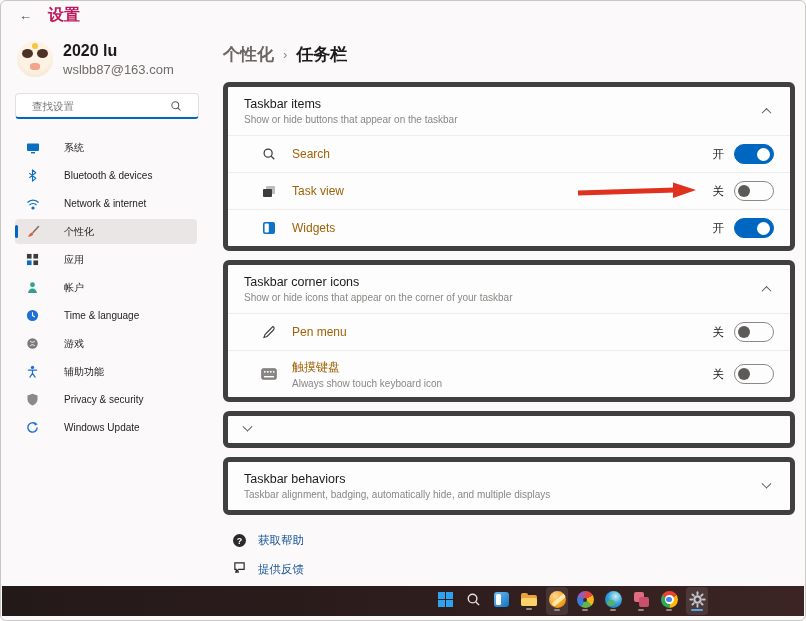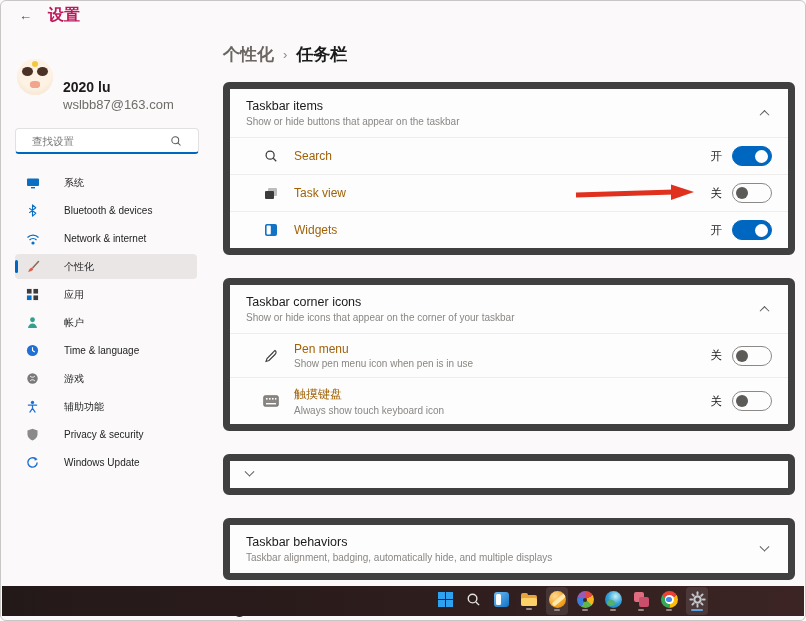--- a/index.html
+++ b/index.html
@@ -23,21 +23,21 @@
   .sidebar { width:210px; padding:6px 8px 0 14px; flex-shrink:0; }
   .main { flex:1; padding:6px 6px 0 8px; }
 
   
   .user { display:flex; align-items:center; gap:10px; margin:6px 0 16px 2px; }
   .avatar { width:36px; height:36px; border-radius:50%; background:radial-gradient(circle at 50% 38%, #fdf2e4 55%, #f3ddc4); position:relative; overflow:hidden; flex-shrink:0; }
   .avatar .hair1 { position:absolute; left:5px; top:8px; width:11px; height:9px; border-radius:50%; background:#4c3127; }
   .avatar .hair2 { position:absolute; right:5px; top:8px; width:11px; height:9px; border-radius:50%; background:#4c3127; }
   .avatar .star { position:absolute; left:15px; top:2px; width:6px; height:6px; border-radius:50%; background:#f5c63e; }
   .avatar .blush { position:absolute; left:13px; bottom:7px; width:10px; height:7px; border-radius:40%; background:#f0a58c; }
-  .user-name { font-size:14px; font-weight:bold; color:#1b1b1b;margin-top:38px; }
+  .user-name { font-size:16px; font-weight:bold; color:#1b1b1b; }
   .user-email { font-size:13px; color:#6f6c69; margin-top:2px; }
 
   
   .searchbox { display:flex; align-items:center; height:26px; background:#ffffff; border:1px solid #e3e0e0; border-bottom:2px solid #0067c0; border-radius:4px; padding:0 16px; margin-right:4px; }
   .searchbox input { border:none; outline:none; flex:1; font-size:10.5px; color:#5d5b58; font-family:"Liberation Sans",sans-serif; background:transparent; }
   .searchbox svg { flex-shrink:0; }
 
   
   .nav { margin-top:16px; display:flex; flex-direction:column; gap:3px; padding-right:6px; }
   .nav-item { position:relative; display:flex; align-items:center; gap:24px; height:25px; padding:0 10px; border-radius:4px; font-size:10px; color:#242424; cursor:default; }
@@ -45,21 +45,21 @@
   .nav-item.selected::before { content:""; position:absolute; left:0; top:6px; bottom:6px; width:3px; border-radius:2px; background:#0067c0; }
   .nav-ico { width:15px; height:15px; display:flex; align-items:center; justify-content:center; flex-shrink:0; }
 
   
   .page-head { display:flex; align-items:center; gap:9px; margin:8px 0 16px 4px; }
   .crumb-parent { font-size:17px; font-weight:600; color:#6a6763; }
   .crumb-sep { font-size:13px; color:#8a8784; }
   .page-title { font-size:17px; font-weight:600; color:#1b1b1b; }
 
   
-  .card { background:#fdfdfd; border:7px solid #404040; border-radius:6px; margin:0 4px 23px 4px; overflow:hidden; }
+  .card { background:#fdfdfd; border:5px solid #404040; border-radius:6px; margin:0 4px 9px 4px; overflow:hidden; }
   .card-header { display:flex; align-items:center; padding:10px 16px; }
   .card-head-text { flex:1; }
   .card-title { font-size:12.5px; color:#1b1b1b; }
   .card-sub { font-size:10px; color:#8a8784; margin-top:3px; }
   .chev { width:7px; height:7px; border-right:1.4px solid #5d5b58; border-bottom:1.4px solid #5d5b58; margin-right:4px; }
   .chev.up { transform:rotate(-135deg) translate(-1px,-1px); }
   .chev.down { transform:rotate(45deg) translate(-2px,-2px); }
 
   .row { display:flex; align-items:center; gap:14px; border-top:1px solid #efecec; padding:8px 16px 8px 32px; position:relative; }
   .row-ico { width:18px; height:16px; display:flex; align-items:center; justify-content:center; flex-shrink:0; }
@@ -324,21 +324,20 @@
         <div class="chev up"></div>
       </div>
       <div class="row">
         <span class="row-ico">
             <svg width="14" height="14" viewBox="0 0 14 14">
               <path d="M11 1.5 C12.5 2.5 12.5 4 11 5.5 L5 11.5 L2 12.5 L3 9.5 L9 3.5 C9.8 2.6 10.3 2 11 1.5 Z" fill="none" stroke="#3c3c3c" stroke-width="1.1"></path>
             </svg>
           </span>
         <span class="row-text">
           <span class="row-label" style="display:block;">Pen menu</span>
-          <span class="row-desc" style="display:block;">Show pen menu icon when pen is in use</span>
         </span>
         <div class="row-right">
           <span class="state">关</span>
           <div class="toggle">
               <div class="knob"></div>
             </div>
         </div>
       </div>
       <div class="row">
         <span class="row-ico">

